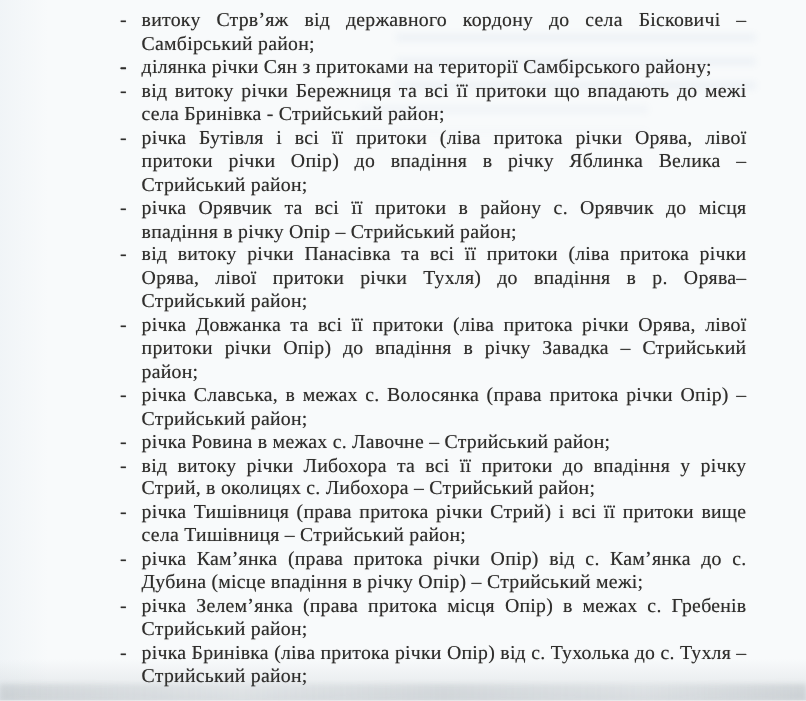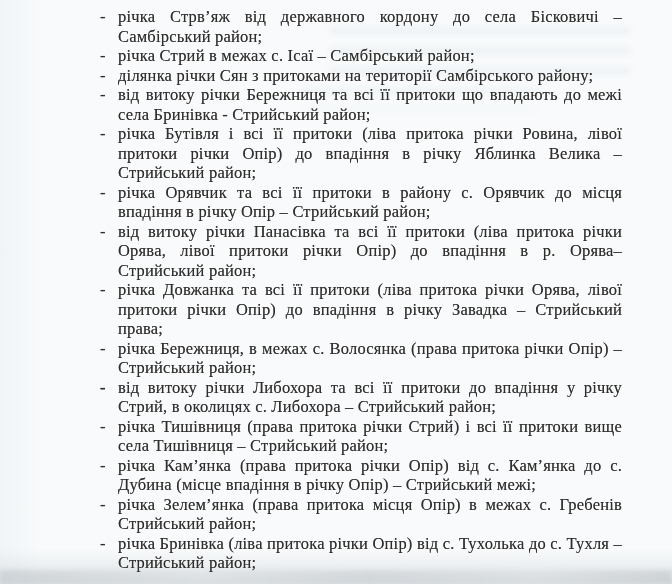--- a/index.html
+++ b/index.html
@@ -77,30 +77,30 @@
     top: 0;
   }
 </style>
 </head>
 <body>
 
 <div class="page">
   <div class="ghost ghost-a"></div>
   <div class="ghost ghost-b"></div>
   <ul class="river-list" id="river-list">
-      <li class="river-item"><span class="dash">-</span><span>річка Стрв’яж від державного кордону до села Бісковичі – Самбірський район;</span></li>
-      <li class="river-item"><span class="dash">-</span><span>річка Стрий в межах с. Ісаї – Самбірський район;</span></li>
+      <li class="river-item"><span class="dash">-</span><span>витоку Стрв’яж від державного кордону до села Бісковичі – Самбірський район;</span></li>
+      <li class="river-item"><span class="dash">-</span></li>
       <li class="river-item"><span class="dash">-</span><span>ділянка річки Сян з притоками на території Самбірського району;</span></li>
       <li class="river-item"><span class="dash">-</span><span>від витоку річки Бережниця та всі її притоки що впадають до межі села Бринівка - Стрийський район;</span></li>
-      <li class="river-item"><span class="dash">-</span><span>річка Бутівля і всі її притоки (ліва притока річки Ровина, лівої притоки річки Опір) до впадіння в річку Яблинка Велика – Стрийський район;</span></li>
+      <li class="river-item"><span class="dash">-</span><span>річка Бутівля і всі її притоки (ліва притока річки Орява, лівої притоки річки Опір) до впадіння в річку Яблинка Велика – Стрийський район;</span></li>
       <li class="river-item"><span class="dash">-</span><span>річка Орявчик та всі її притоки в району с. Орявчик до місця впадіння в річку Опір – Стрийський район;</span></li>
-      <li class="river-item"><span class="dash">-</span><span>від витоку річки Панасівка та всі її притоки (ліва притока річки Орява, лівої притоки річки Опір) до впадіння в р. Орява– Стрийський район;</span></li>
-      <li class="river-item"><span class="dash">-</span><span>річка Довжанка та всі її притоки (ліва притока річки Орява, лівої притоки річки Опір) до впадіння в річку Завадка – Стрийський права;</span></li>
-      <li class="river-item"><span class="dash">-</span><span>річка Бережниця, в межах с. Волосянка (права притока річки Опір) – Стрийський район;</span></li>
-      <li class="river-item"><span class="dash">-</span></li>
+      <li class="river-item"><span class="dash">-</span><span>від витоку річки Панасівка та всі її притоки (ліва притока річки Орява, лівої притоки річки Тухля) до впадіння в р. Орява– Стрийський район;</span></li>
+      <li class="river-item"><span class="dash">-</span><span>річка Довжанка та всі її притоки (ліва притока річки Орява, лівої притоки річки Опір) до впадіння в річку Завадка – Стрийський район;</span></li>
+      <li class="river-item"><span class="dash">-</span><span>річка Славська, в межах с. Волосянка (права притока річки Опір) – Стрийський район;</span></li>
+      <li class="river-item"><span class="dash">-</span><span>річка Ровина в межах с. Лавочне – Стрийський район;</span></li>
       <li class="river-item"><span class="dash">-</span><span>від витоку річки Либохора та всі її притоки до впадіння у річку Стрий, в околицях с. Либохора – Стрийський район;</span></li>
       <li class="river-item"><span class="dash">-</span><span>річка Тишівниця (права притока річки Стрий) і всі її притоки вище села Тишівниця – Стрийський район;</span></li>
       <li class="river-item"><span class="dash">-</span><span>річка Кам’янка (права притока річки Опір) від с. Кам’янка до с. Дубина (місце впадіння в річку Опір) – Стрийський межі;</span></li>
       <li class="river-item"><span class="dash">-</span><span>річка Зелем’янка (права притока місця Опір) в межах с. Гребенів Стрийський район;</span></li>
       <li class="river-item"><span class="dash">-</span><span>річка Бринівка (ліва притока річки Опір) від с. Тухолька до с. Тухля – Стрийський район;</span></li>
     </ul>
   <div class="smudge"></div>
 </div>
 
 </body></html>

